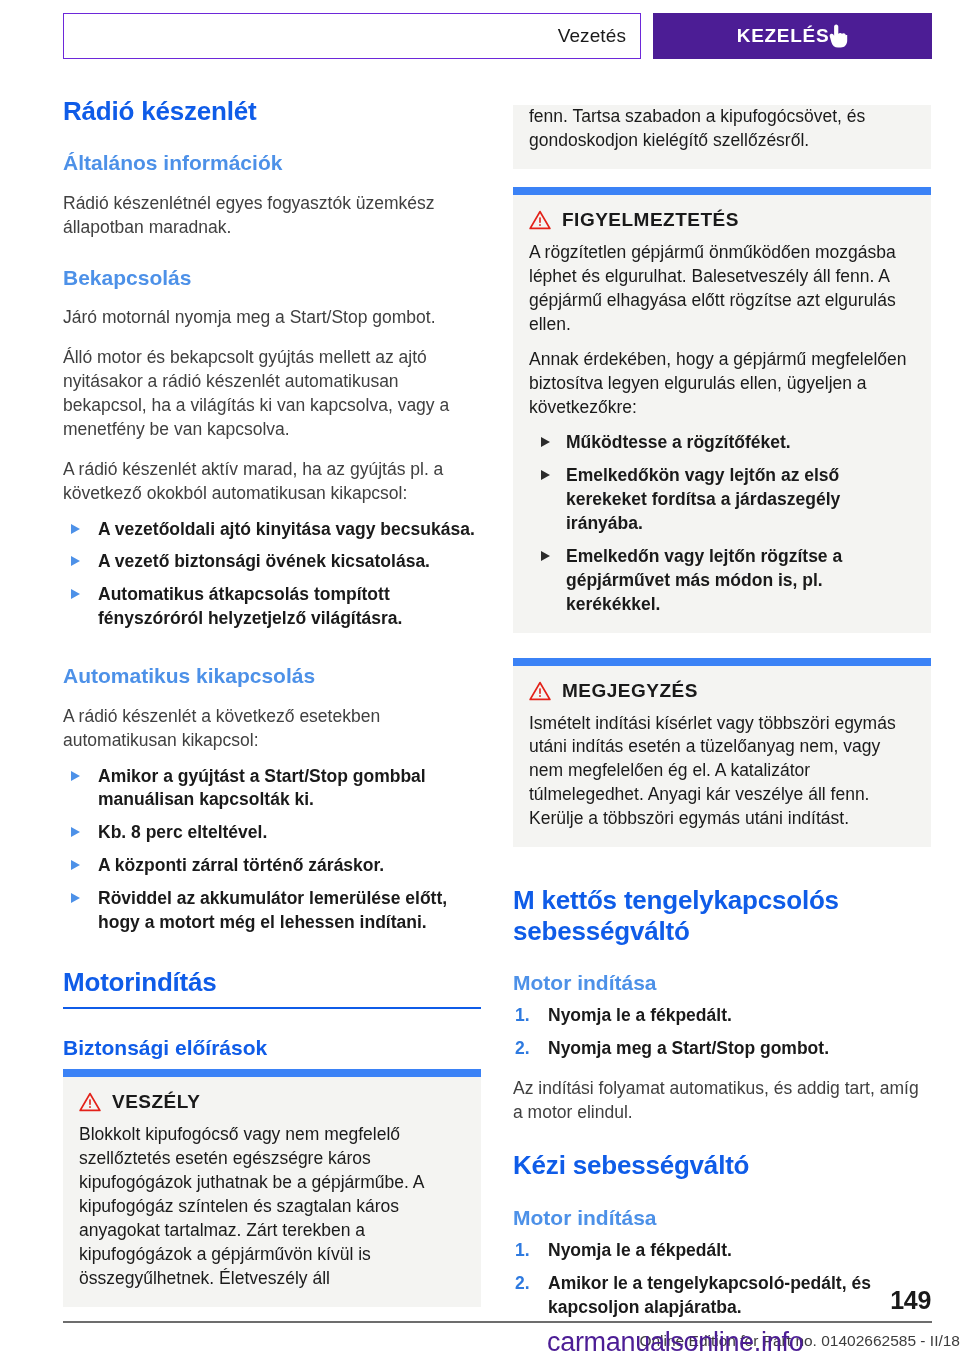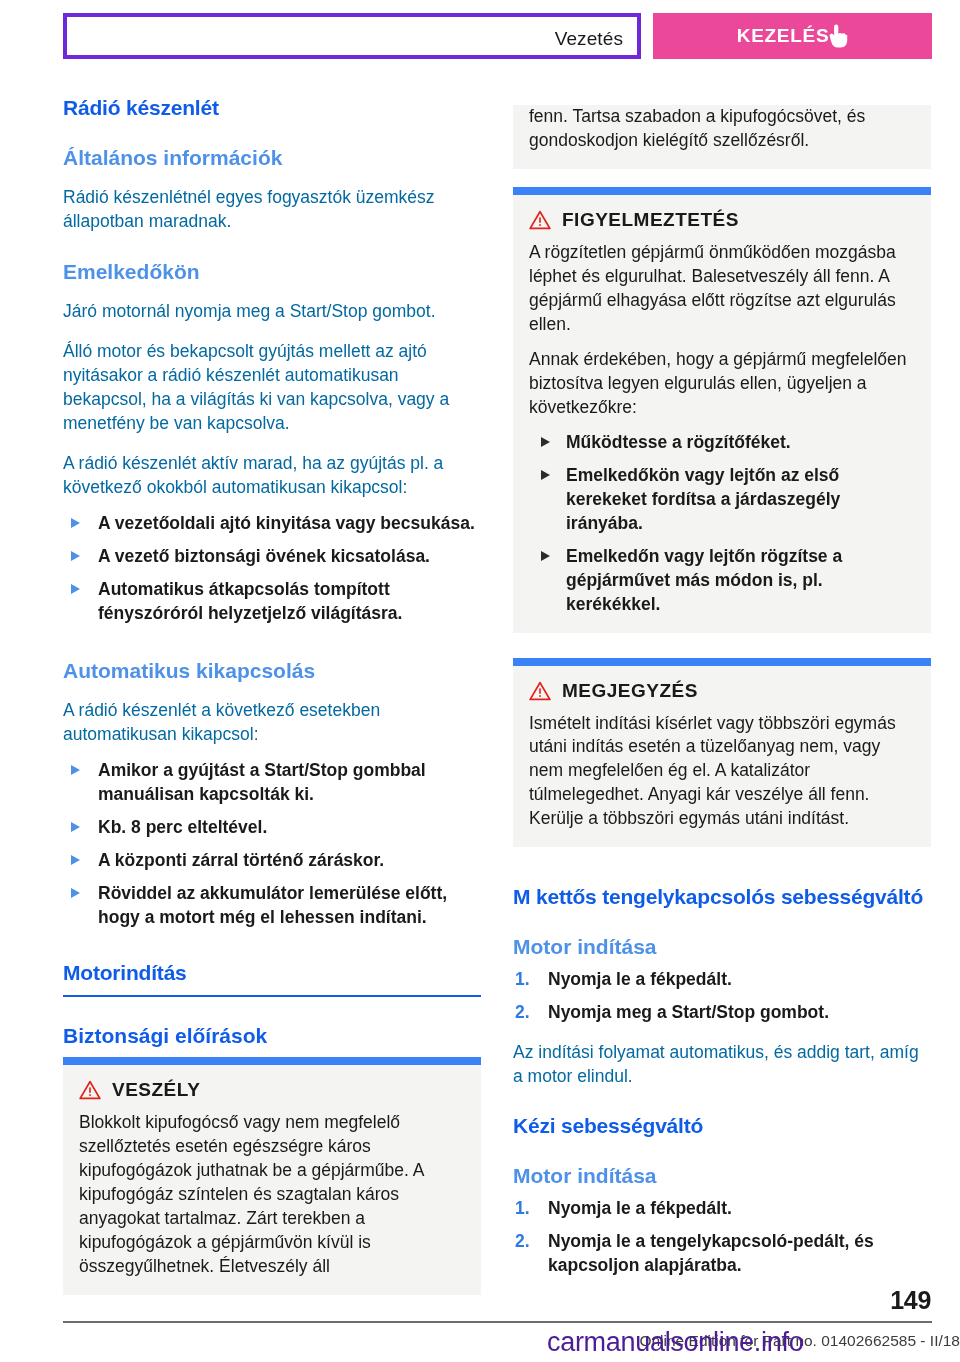--- a/index.html
+++ b/index.html
@@ -23,39 +23,39 @@
     left: 63px;
     right: 28px;
     height: 48px;
   }
   .tab-left {
     position: absolute;
     left: 0;
     top: 0;
     width: 578px;
     height: 46px;
-    border: 4px solid #6d28d9;
+    border: 1px solid #6d28d9;
     background: #ffffff;
     box-sizing: border-box;
   }
   .tab-left-label {
     position: absolute;
     right: 14px;
     top: 11px;
     font-size: 19px;
     color: #1a1a1a;
     letter-spacing: 0.1px;
   }
   .tab-right {
     position: absolute;
     left: 590px;
     top: 0;
     width: 279px;
     height: 46px;
-    background: #ec4899;
+    background: #4c1d95;
     display: flex;
     align-items: center;
     justify-content: center;
     box-sizing: border-box;
   }
   .tab-right-label {
     font-size: 19px;
     font-weight: bold;
     color: #ffffff;
     letter-spacing: 0.7px;
@@ -70,21 +70,21 @@
   .col {
     position: absolute;
     top: 96px;
     width: 418px;
   }
   .col-left { left: 63px; }
   .col-right { left: 513px; }
 
   
   h1.chapter {
-    font-size: 21px;
+    font-size: 26px;
     font-weight: bold;
     color: #0f5ce8;
     margin: 0 0 24px 0;
     line-height: 1.17;
     letter-spacing: -0.2px;
   }
   h1.chapter.ruled {
     padding-bottom: 9px;
     border-bottom: 2px solid #0f5ce8;
     margin-bottom: 26px;
@@ -96,21 +96,21 @@
     margin: 0 0 9px 0;
     line-height: 1.2;
   }
   h2.section.dark {
     color: #0f5ce8;
   }
   p.body {
     font-size: 17.5px;
     line-height: 1.37;
     margin: 16px 0 12px 0;
-    color: #0369a1;
+    color: #404040;
   }
   .spacer-lg { height: 20px; }
   .spacer-md { height: 13px; }
   .spacer-sm { height: 7px; }
 
   
   ul.tri-list, ol.num-list {
     list-style: none;
     margin: 0 0 12px 0;
     padding: 0;
@@ -243,21 +243,21 @@
 
 <div class="col col-left">
 
   <h1 class="chapter">Rádió készenlét</h1>
 
   <h2 class="section">Általános információk</h2>
   <p class="body">Rádió készenlétnél egyes fogyasztók üzemkész állapotban maradnak.</p>
 
   <div class="spacer-md"></div>
 
-  <h2 class="section">Emelkedőkön</h2>
+  <h2 class="section">Bekapcsolás</h2>
   <p class="body">Járó motornál nyomja meg a Start/Stop gombot.</p>
   <p class="body">Álló motor és bekapcsolt gyújtás mellett az ajtó nyitásakor a rádió készenlét automatikusan bekapcsol, ha a világítás ki van kapcsolva, vagy a menetfény be van kapcsolva.</p>
   <p class="body">A rádió készenlét aktív marad, ha az gyújtás pl. a következő okokból automatikusan kikapcsol:</p>
   <ul class="tri-list">
     <li><span class="tri-marker"></span><span>A vezetőoldali ajtó kinyitása vagy becsukása.</span></li>
     <li><span class="tri-marker"></span><span>A vezető biztonsági övének kicsatolása.</span></li>
     <li><span class="tri-marker"></span><span>Automatikus átkapcsolás tompított fényszóróról helyzetjelző világításra.</span></li>
   </ul>
 
   <div class="spacer-lg"></div>
@@ -340,21 +340,21 @@
   </ol>
   <p class="body">Az indítási folyamat automatikus, és addig tart, amíg a motor elindul.</p>
 
   <div class="spacer-md"></div>
 
   <h1 class="chapter">Kézi sebességváltó</h1>
 
   <h2 class="section">Motor indítása</h2>
   <ol class="num-list">
     <li><span class="num-marker">1.</span><span>Nyomja le a fékpedált.</span></li>
-    <li><span class="num-marker">2.</span><span>Nyomja le a tengelykapcsoló-pedált, és kapcsoljon alapjáratba.</span></li>
+    <li><span class="num-marker">2.</span><span>Amikor le a tengelykapcsoló-pedált, és kapcsoljon alapjáratba.</span></li>
   </ol>
 
 </div>
 
 <div class="page-number">149</div>
 <div class="footer-rule"></div>
 <div class="footer-line">Online Edition for Part no. 01402662585 - II/18</div>
 <div class="watermark">carmanualsonline.info</div>
 
 </body></html>

